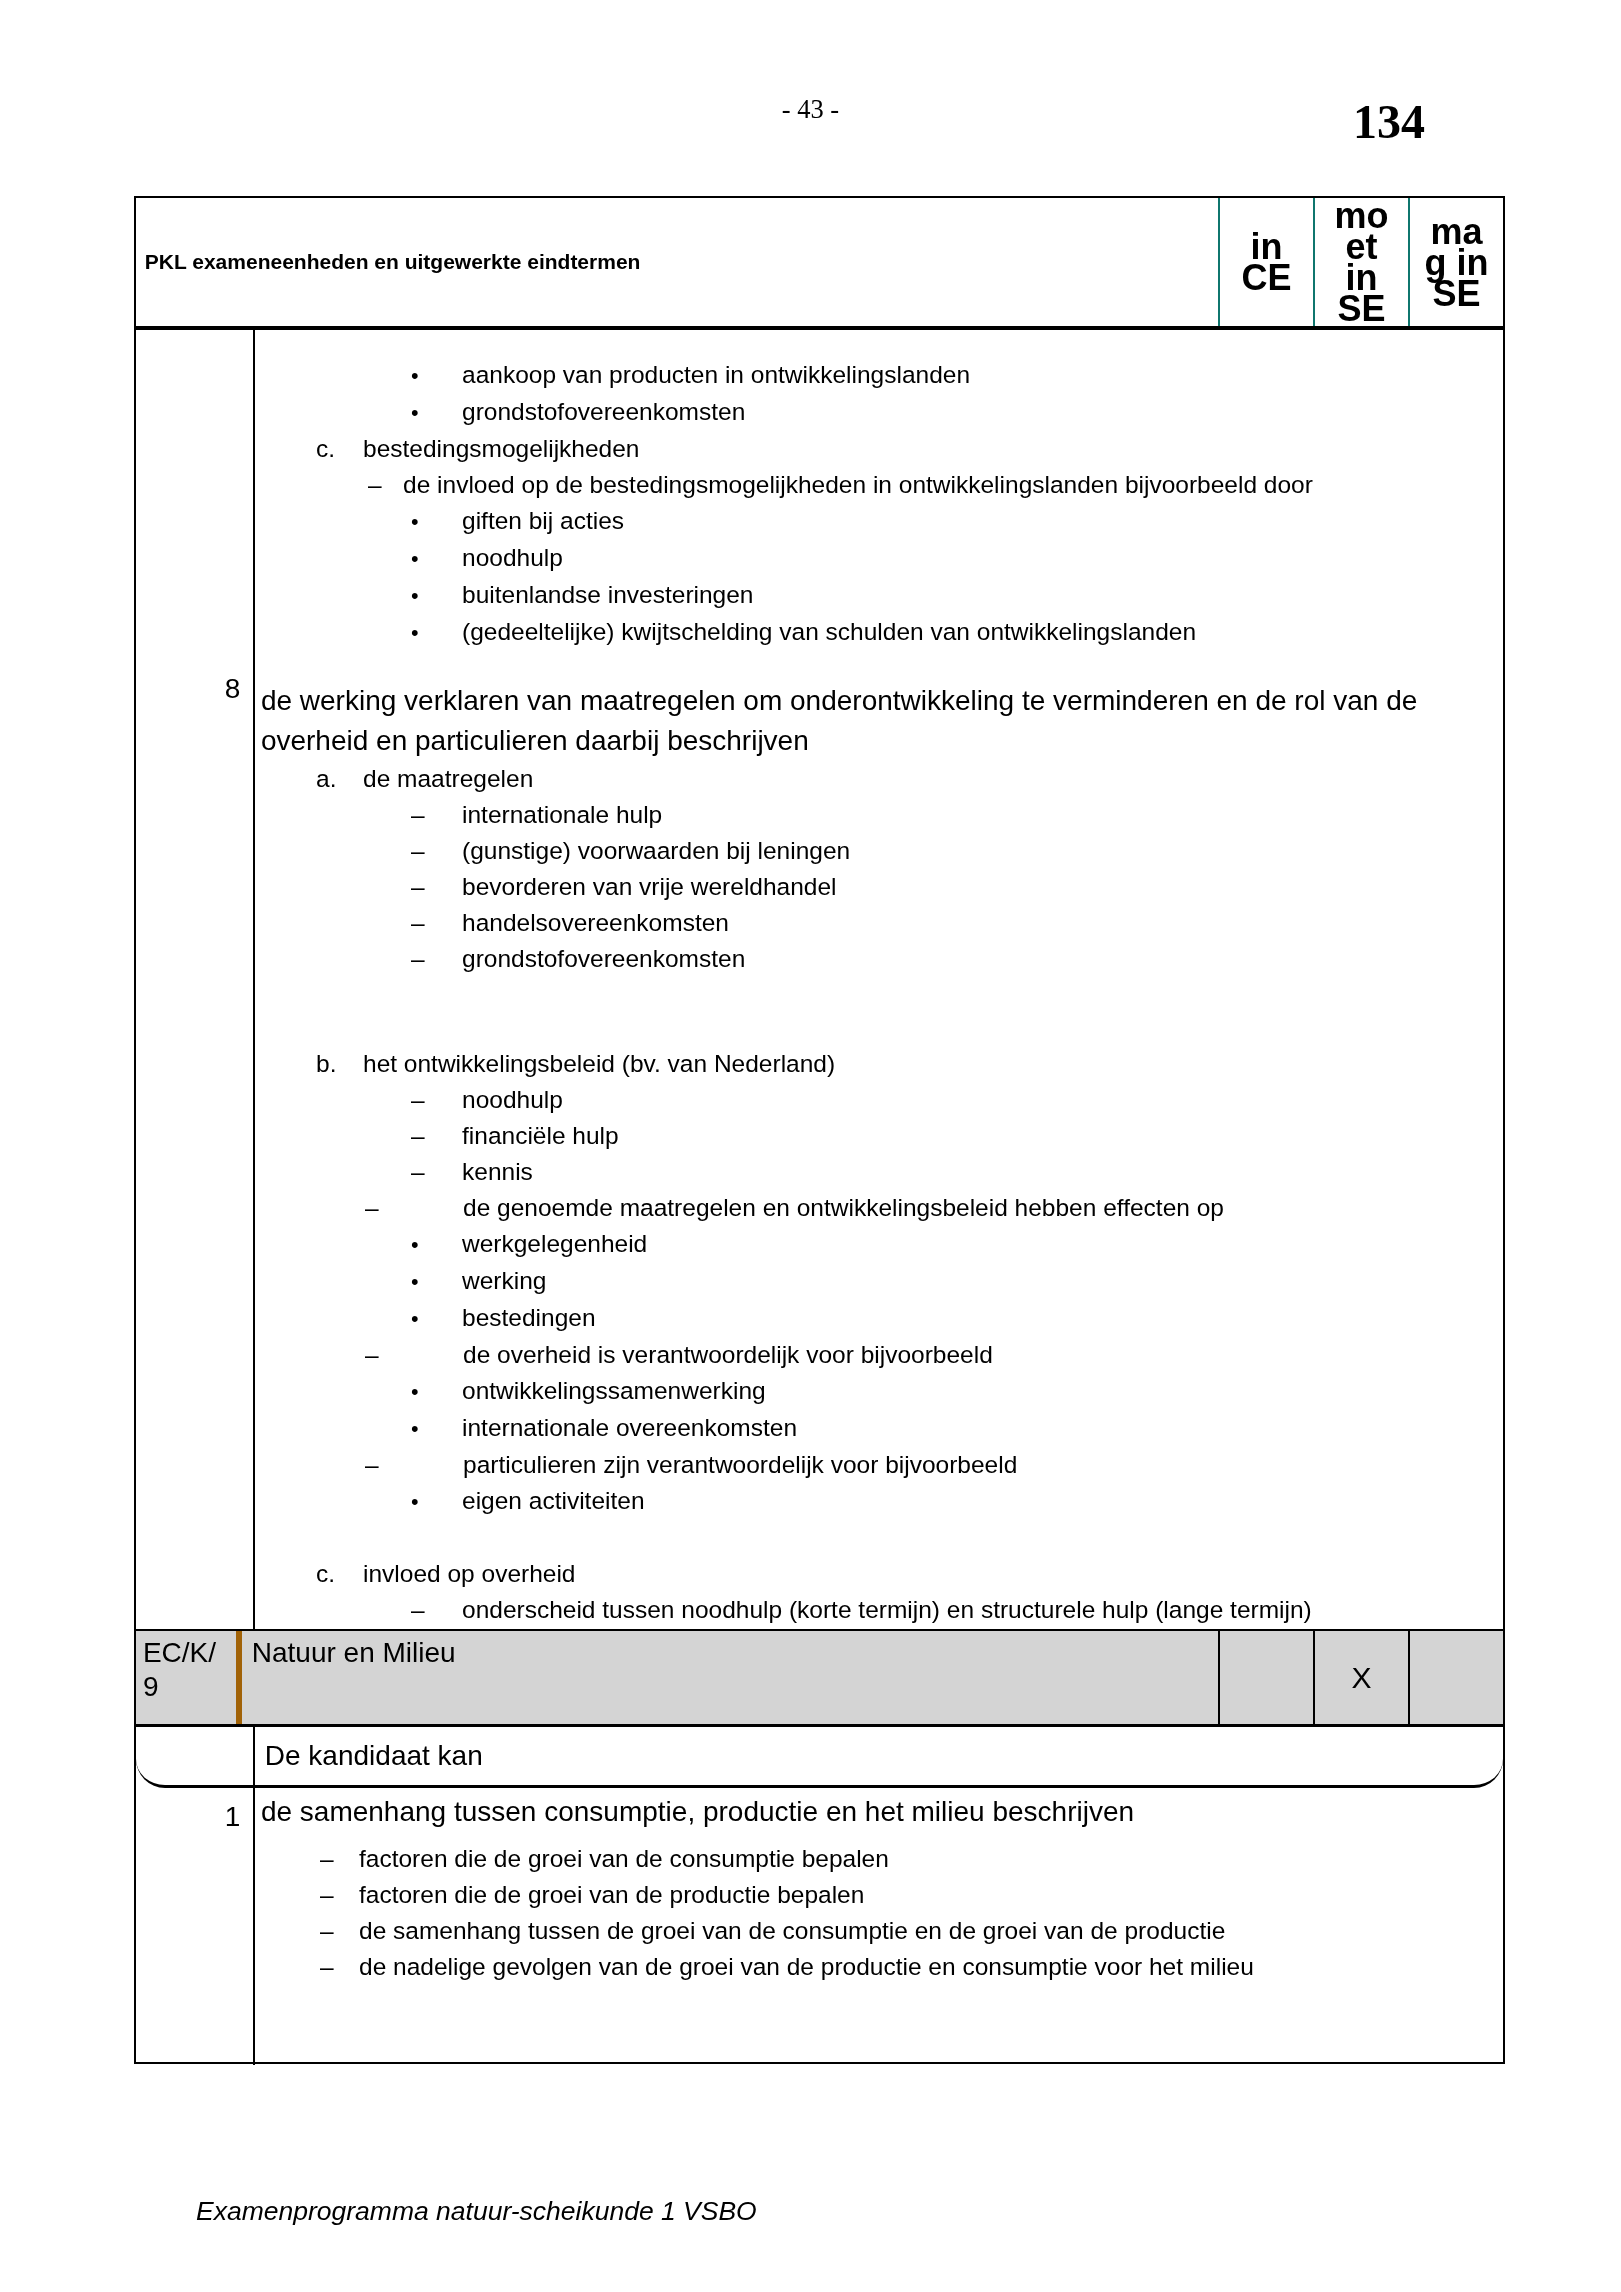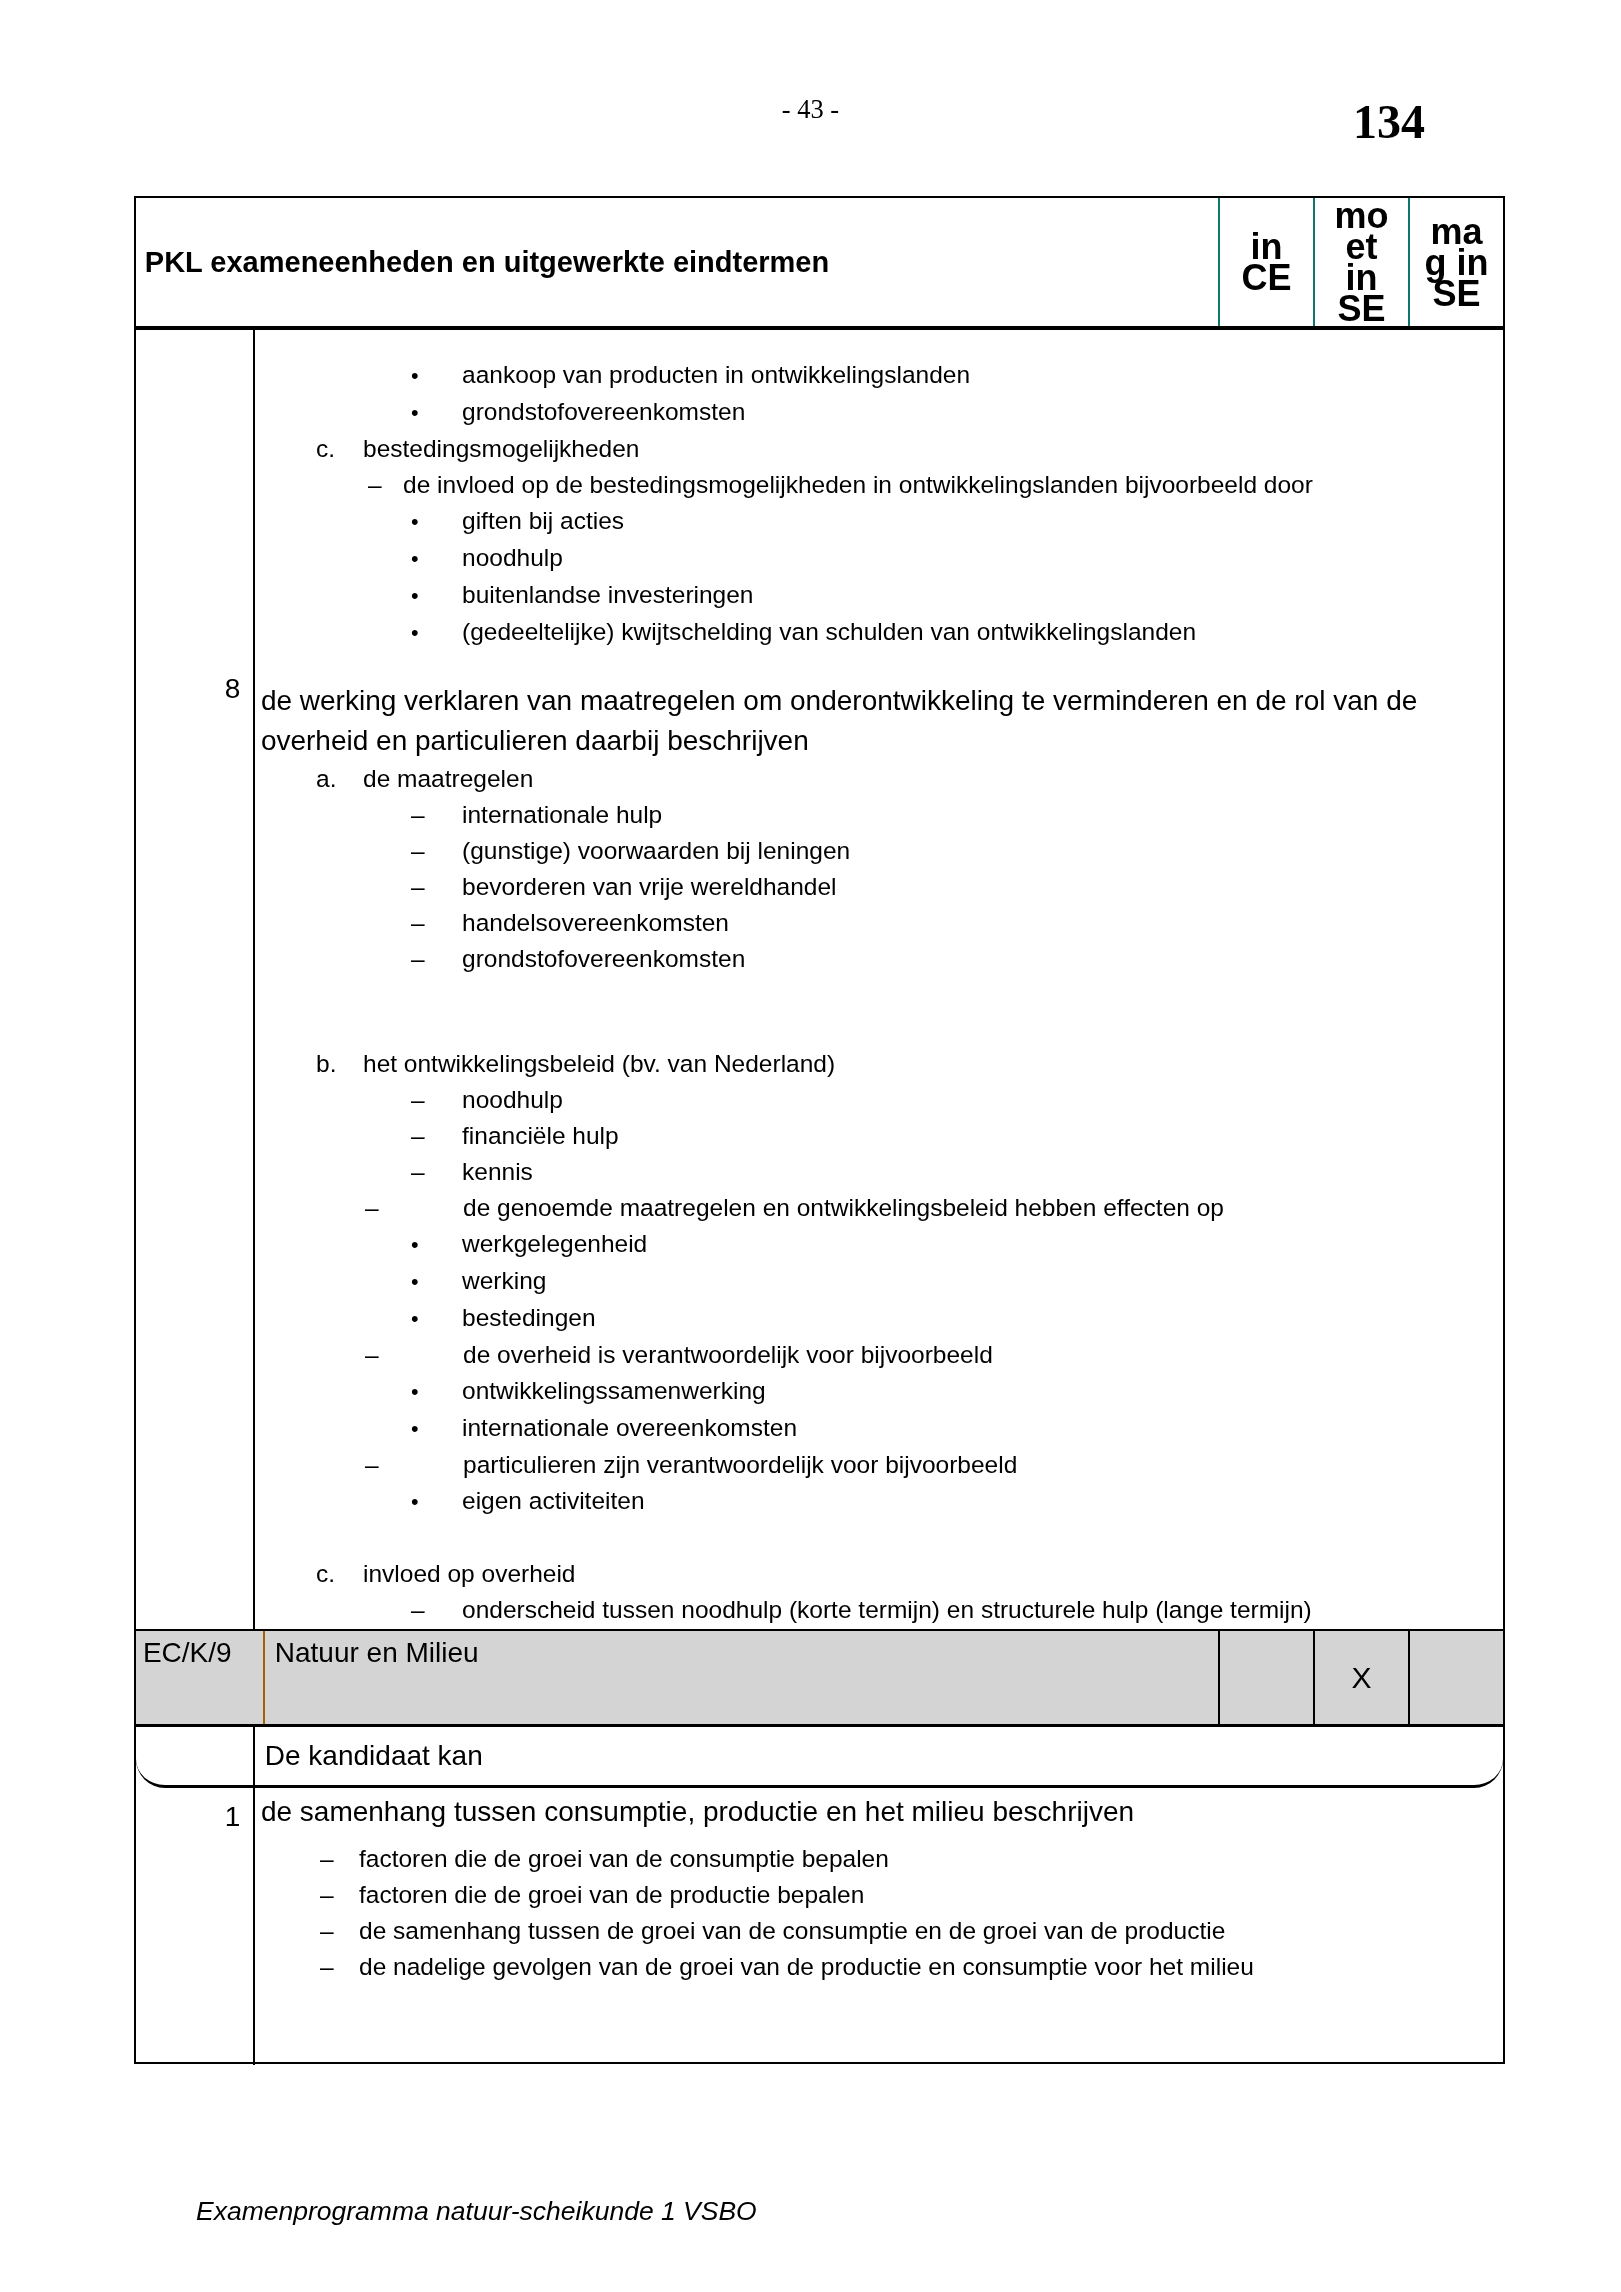--- a/index.html
+++ b/index.html
@@ -10,21 +10,21 @@
   .pn-right{position:absolute;top:94px;left:1353px;
             font-family:"Liberation Serif",serif;font-size:48px;font-weight:700;}
 
   .tbl{position:absolute;left:134px;top:196px;width:1371px;height:1868px;
        border:2.9px solid #000;box-sizing:border-box;}
   .row{display:flex;width:100%;box-sizing:border-box;}
 
   
   .r-head{height:132px;border-bottom:4.9px solid #000;}
   .hc-main{flex:1;display:flex;align-items:center;padding-left:8.8px;
-           font-size:29px;font-weight:700;box-sizing:border-box;border-radius:11px;}
+           font-size:21px;font-weight:700;box-sizing:border-box;border-radius:11px;}
   .hc-col{width:95px;border-left:2px solid #0f766e;display:flex;align-items:center;
           justify-content:center;text-align:center;font-size:36px;font-weight:700;
           line-height:31px;padding:0 13.7px;box-sizing:border-box;overflow-wrap:anywhere;}
 
   
   .numcol{width:119px;border-right:2px solid #000;position:relative;box-sizing:border-box;flex:none;}
   .content{flex:1;box-sizing:border-box;padding-right:44px;overflow:hidden;}
 
   
   .r-tall{height:1299px;}
@@ -41,21 +41,21 @@
   .l3{padding-left:156px;} .l3 .mk{width:51px;}
   .i1{padding-left:65px;}  .i1 .mk{width:39px;}
   .line .bu{font-size:21.6px;}
   .gap-head{margin-top:30px;}
   .gap-b{margin-top:69px;}
   .gap-c{margin-top:36px;}
   .heading{font-size:28px;line-height:40px;padding-left:5.9px;white-space:normal;}
 
   
   .r-gray{height:98px;background:#d4d4d4;border-top:2px solid #000;border-bottom:3.9px solid #000;}
-  .g-code{width:129px;border-right:2px solid #a16207;box-sizing:border-box;flex:none;
+  .g-code{width:106px;border-right:6px solid #a16207;box-sizing:border-box;flex:none;
           font-size:28px;line-height:34px;padding:4.9px 19.6px 0 6.9px;overflow-wrap:anywhere;}
   .g-title{flex:1;font-size:28px;padding:5.9px 0 0 9.8px;box-sizing:border-box;}
   .g-col{width:95px;border-left:2px solid #000;display:flex;align-items:center;
          justify-content:center;font-size:30px;box-sizing:border-box;flex:none;}
 
   
   .r-kand{height:61px;border-bottom:3.9px solid #000;border-radius:29px;}
   .k-text{flex:1;display:flex;align-items:center;padding-left:9.8px;font-size:28px;box-sizing:border-box;}
 
   

